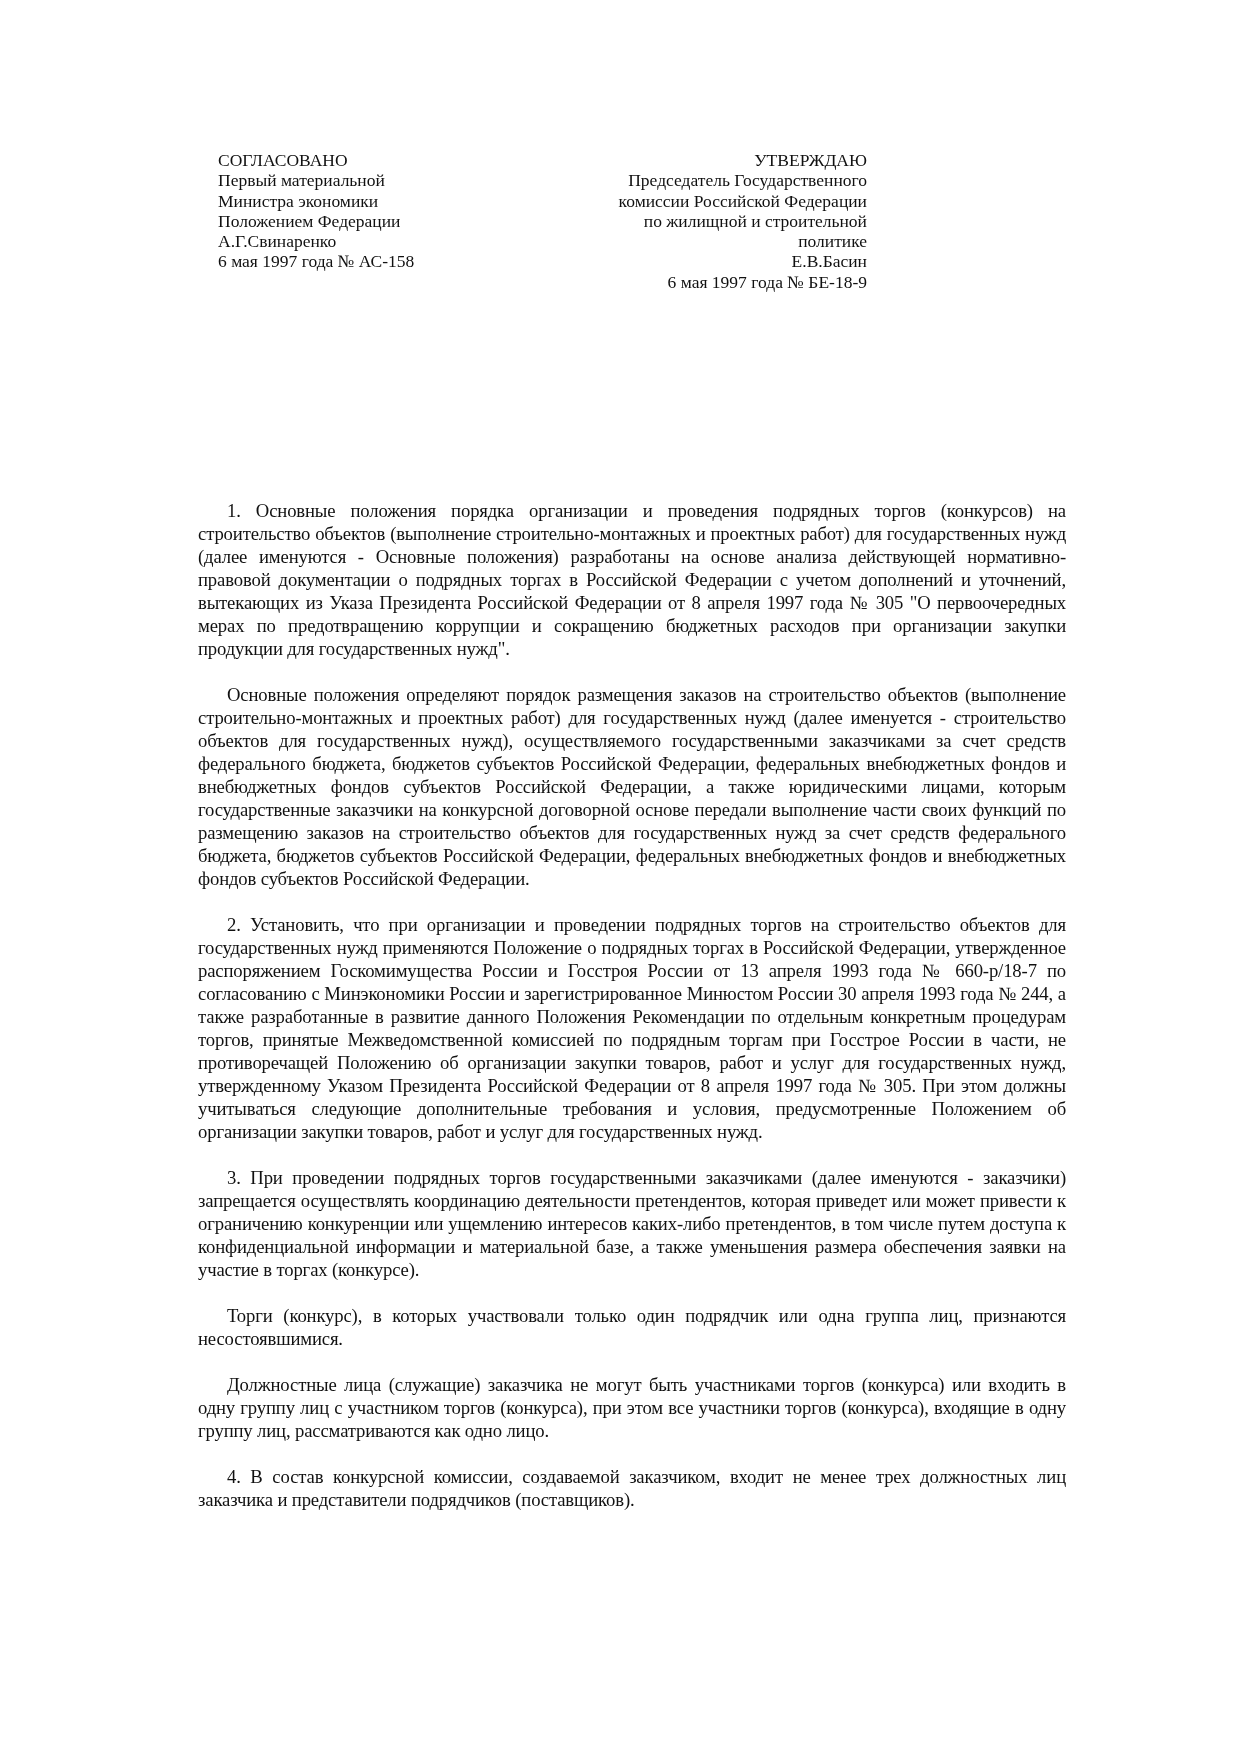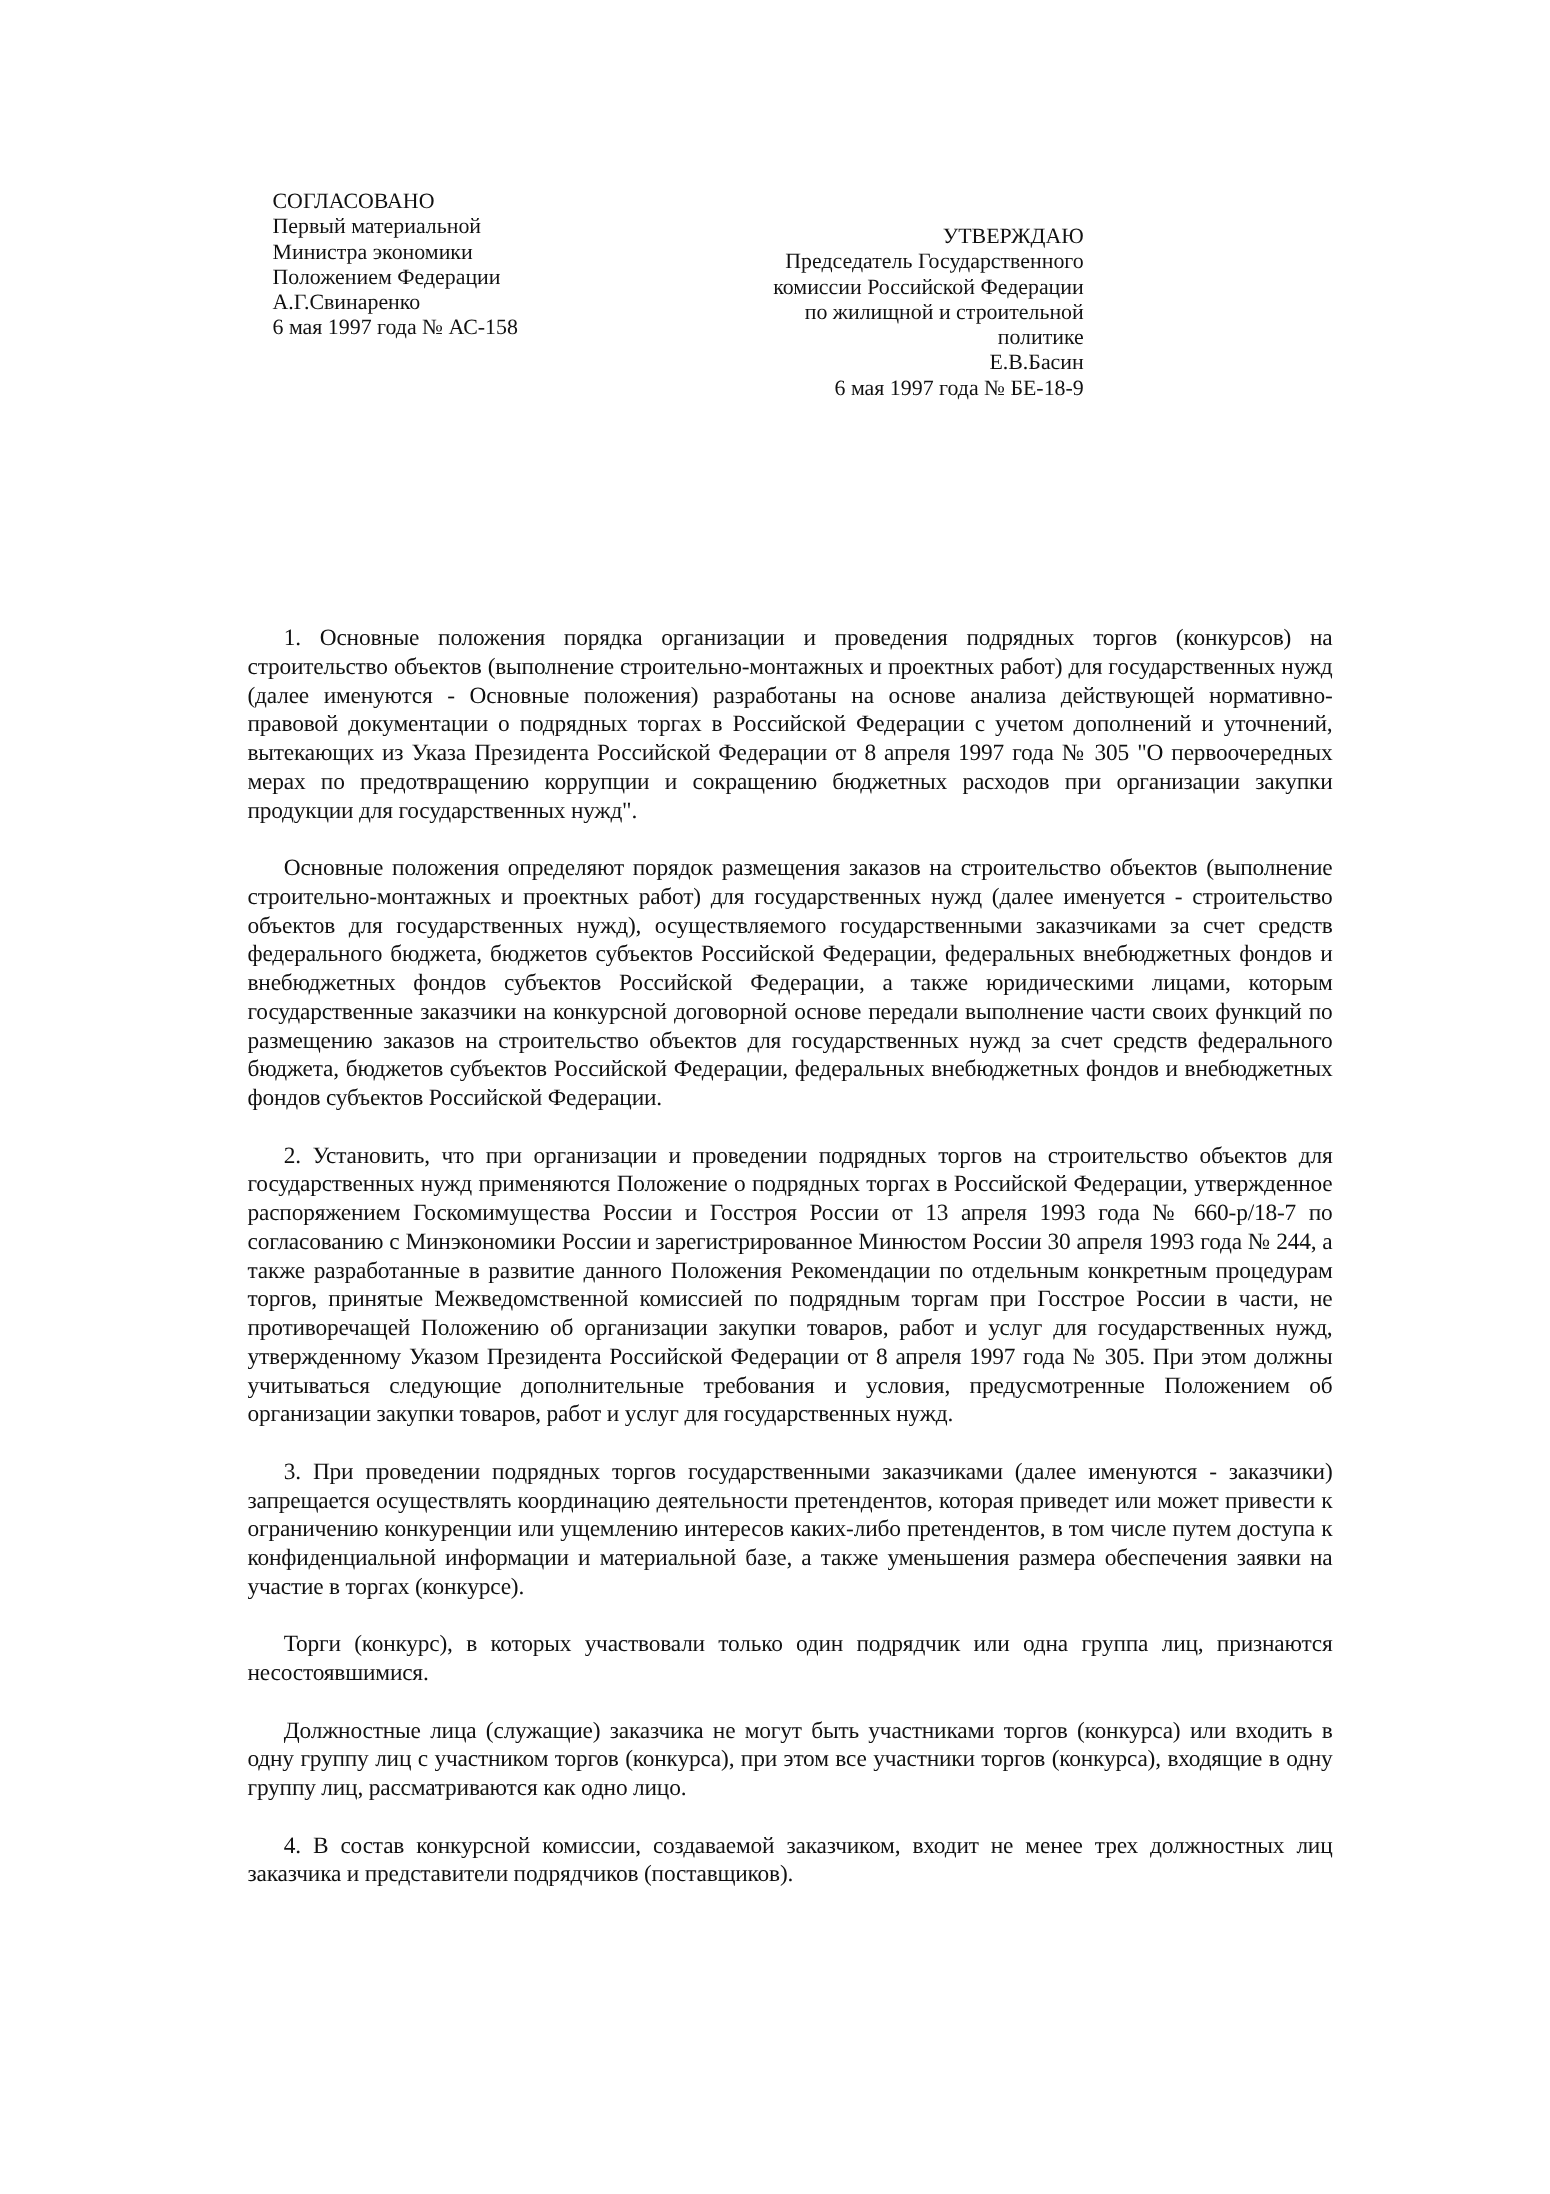--- a/index.html
+++ b/index.html
@@ -32,21 +32,20 @@
       text-align: left;
     }
     .approval-right {
       position: absolute;
       right: 182px;
       top: 150px;
       width: 420px;
       font-size: 17.5px;
       line-height: 20.3px;
       text-align: right;
-      margin-top: 28px;
     }
     .approval-left div, .approval-right div {
       white-space: nowrap;
     }
     .doc-title {
       position: absolute;
       left: 190px;
       width: 868px;
       top: 361px;
       font-size: 18.5px;

